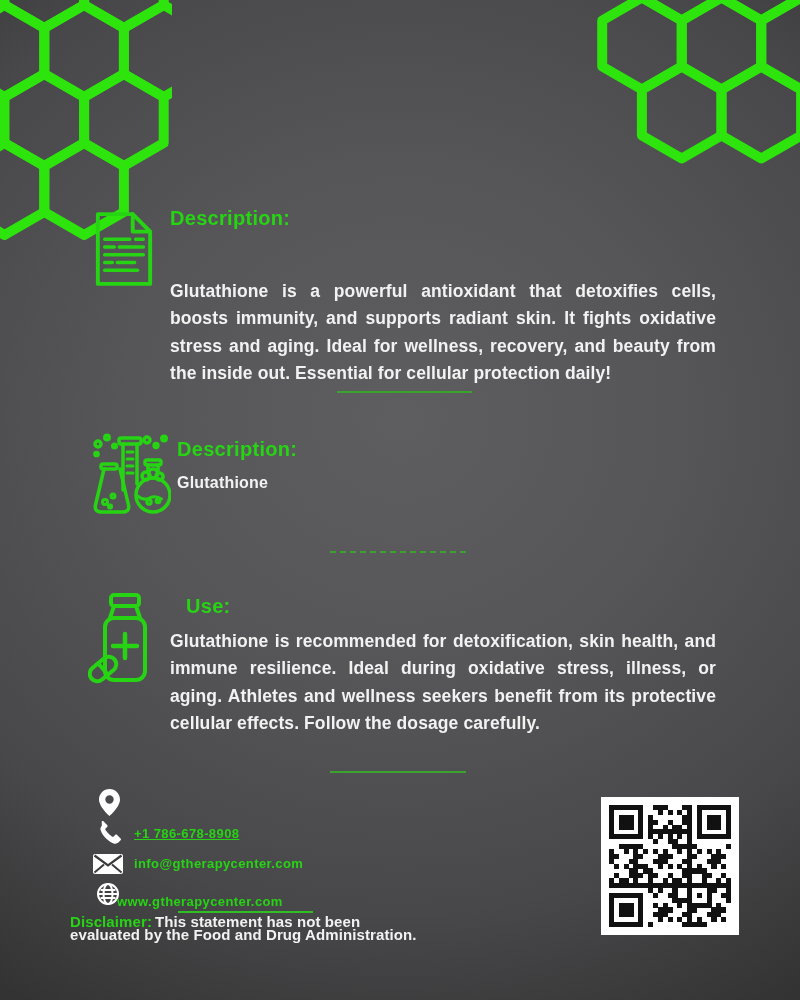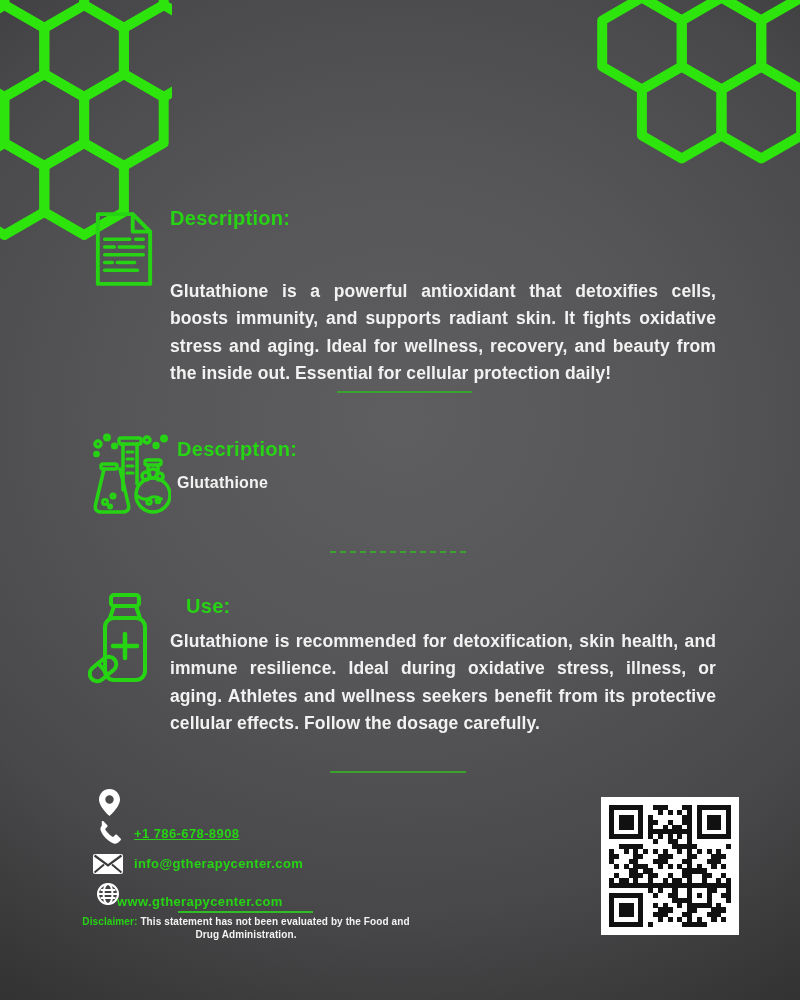--- a/index.html
+++ b/index.html
@@ -24,22 +24,22 @@
   .divider{position:absolute;height:0;border-top:2px solid #3aa32e;}
   .divider.dashed{border-top:2px dashed #3aa32e;}
   .contact-text{
     position:absolute;color:#26d414;font-size:13px;font-weight:700;letter-spacing:.4px;white-space:nowrap;
   }
   .icon{position:absolute;}
   .qr-box{
     position:absolute;left:601px;top:797px;width:122px;height:122px;background:#ffffff;padding:8px;
   }
   .disclaimer{
-    position:absolute;left:70px;top:916px;width:352px;text-align:center;
-    color:#f2f2f2;font-size:10px;font-weight:700;line-height:12.5px;letter-spacing:.1px;
+    position:absolute;left:70px;top:916px;width:352px;text-align:left;
+    color:#f2f2f2;font-size:15px;font-weight:700;line-height:12.5px;letter-spacing:.1px;
   }
   .disclaimer .lbl{color:#26d414;margin-right:3px;}
   svg{display:block;}
 </style>
 </head>
 <body>
 
 <div class="canvas">
 
   <svg class="hex hex-left" width="172" height="240" viewBox="0 0 172 240" fill="none" stroke="#2de40c" stroke-width="10" stroke-linejoin="round">

